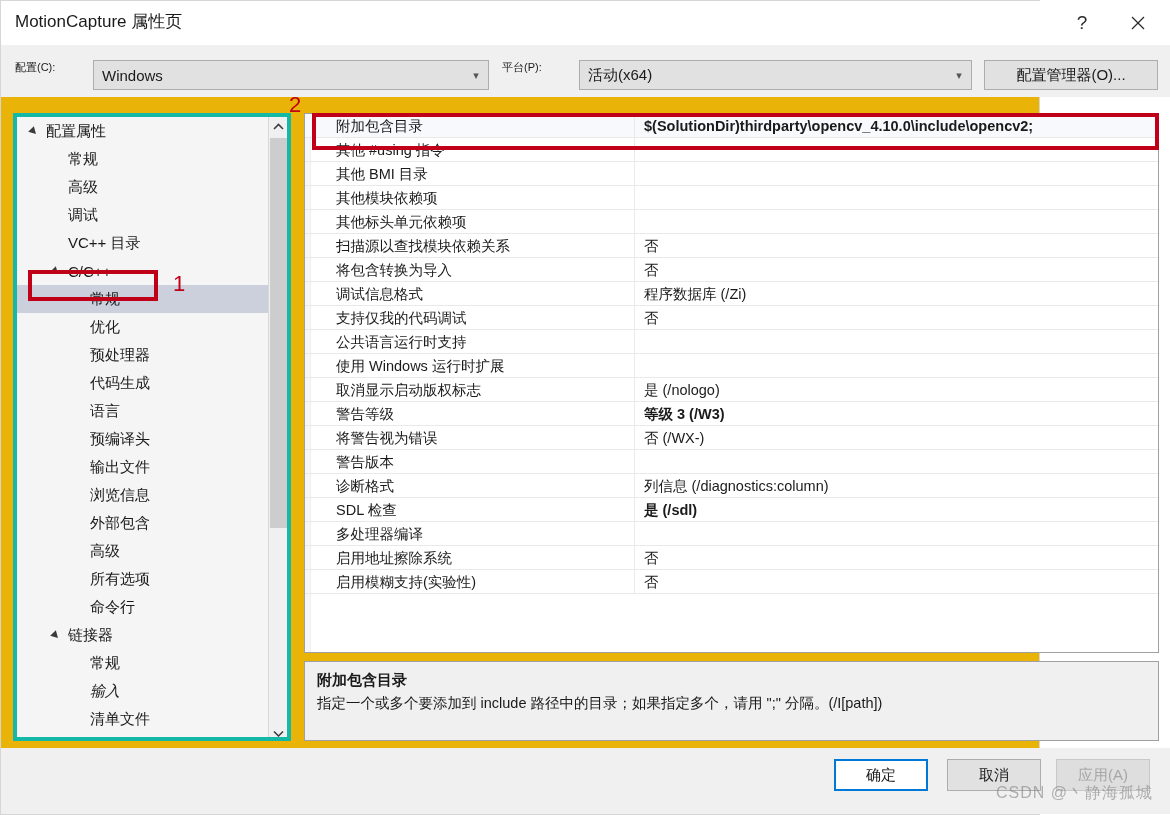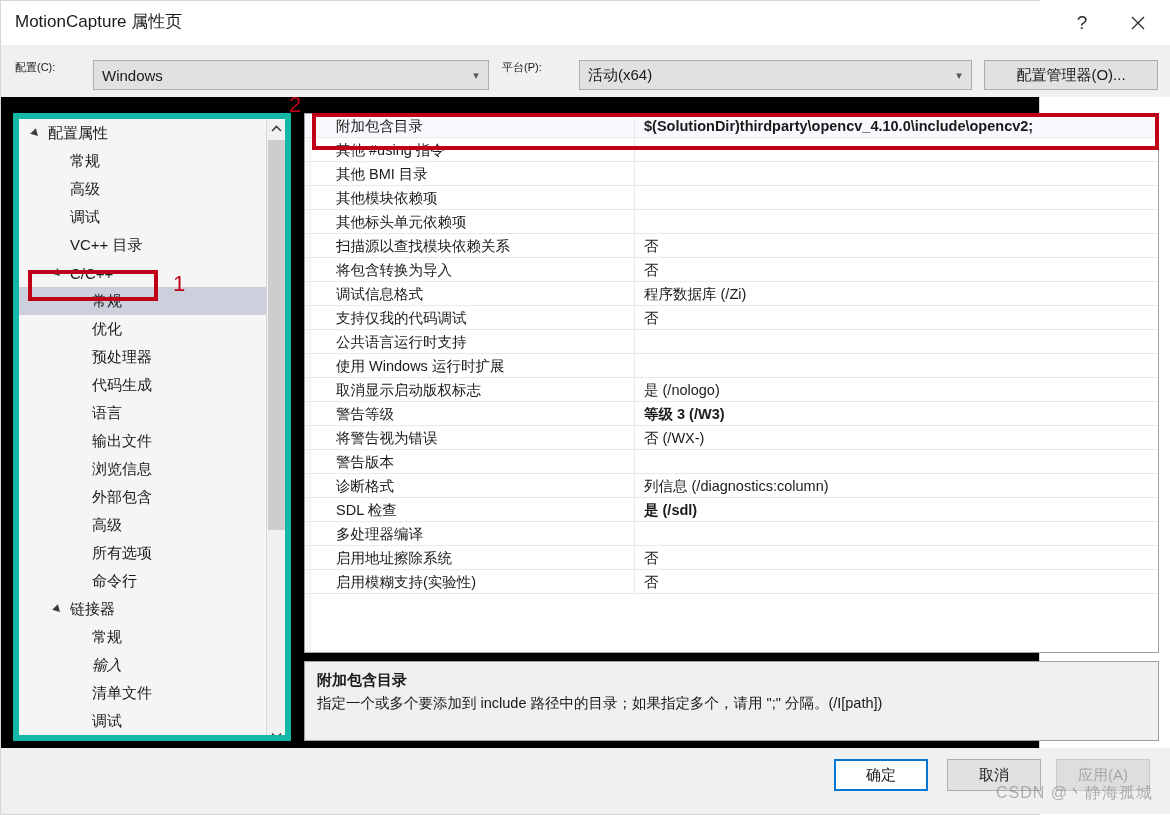--- a/index.html
+++ b/index.html
@@ -6,21 +6,21 @@
   html, body {
     margin: 0; padding: 0;
     width: 1170px; height: 815px;
     background: #ffffff;
     font-family: "Liberation Sans", "DejaVu Sans", sans-serif;
     overflow: hidden;
   }
   #root {
     position: relative;
     width: 1040px; height: 815px;
-    background: #000000;
+    background: #eab308;
     border: 1px solid #d6d6d6;
   }
 
   
   .titlebar {
     position: absolute; left: 0; top: 0;
     width: 1170px; height: 44px;
     background: #ffffff;
   }
   .title-text {
@@ -76,21 +76,21 @@
     white-space: nowrap;
     cursor: default;
   }
 
   
   .treepanel {
     position: absolute;
     left: 12px; top: 112px;
     width: 278px; height: 628px;
     background: #f5f5f5;
-    border: 6px solid #14b8a6;
+    border: 4px solid #14b8a6;
     overflow: hidden;
   }
   .treeview {
     position: absolute; left: 0; top: 0;
     width: 257px; height: 626px;
     overflow: hidden;
   }
   .tnode {
     position: relative;
     height: 28px;
@@ -310,20 +310,24 @@
           <span class="arrow" style="margin-left: 52px;"></span>
           <span class="tlabel" style="margin-left: 5px;">预处理器</span>
         </div>
         <div class="tnode">
           <span class="arrow" style="margin-left: 52px;"></span>
           <span class="tlabel" style="margin-left: 5px;">代码生成</span>
         </div>
         <div class="tnode">
           <span class="arrow" style="margin-left: 52px;"></span>
           <span class="tlabel" style="margin-left: 5px;">语言</span>
+        </div>
+        <div class="tnode">
+          <span class="arrow" style="margin-left: 52px;"></span>
+          <span class="tlabel" style="margin-left: 5px;">预编译头</span>
         </div>
         <div class="tnode">
           <span class="arrow" style="margin-left: 52px;"></span>
           <span class="tlabel" style="margin-left: 5px;">输出文件</span>
         </div>
         <div class="tnode">
           <span class="arrow" style="margin-left: 52px;"></span>
           <span class="tlabel" style="margin-left: 5px;">浏览信息</span>
         </div>
         <div class="tnode">

